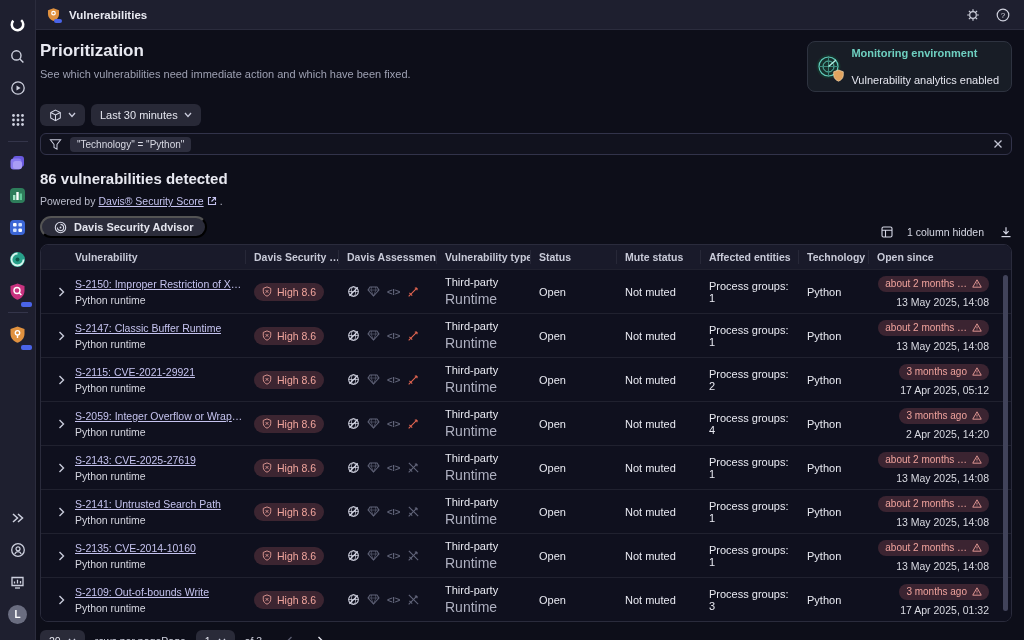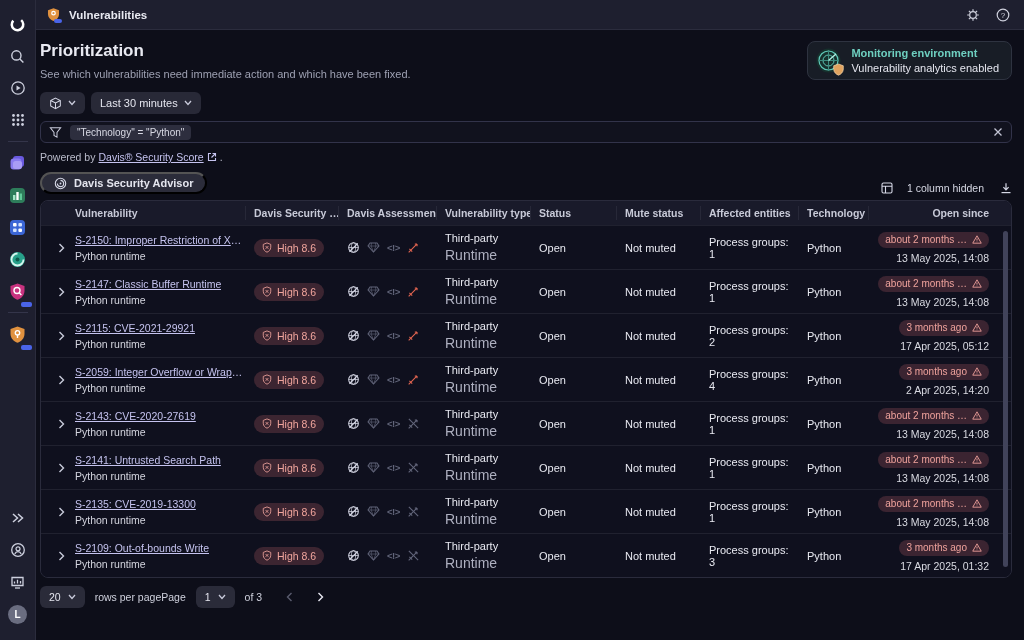--- a/index.html
+++ b/index.html
@@ -21,21 +21,21 @@
   .notif-dot { position:absolute; right:4px; top:3px; width:5px; height:5px; border-radius:50%; background:#9c8cff; }
 
   .content { position:absolute; left:36px; top:30px; right:0; bottom:0; padding:0 12px 0 4px; }
 
   
   .page-header { display:flex; justify-content:space-between; align-items:flex-start; margin-top:11px; }
   .page-title { font-size:17px; font-weight:bold; }
   .page-sub { font-size:11px; color:#9da0b2; margin-top:7px; }
   .env-card { display:flex; align-items:center; gap:9px; background:#181d26; border:1px solid #2e3340; border-radius:8px; padding:5px 12px 5px 7px; }
   .env-title { font-size:11px; color:#6ecfc0; font-weight:bold; }
-  .env-sub { font-size:11px; color:#e4e5ee; margin-top:3px; }
+  .env-sub { font-size:11px; color:#e4e5ee; margin-top:15px; }
   .env-icon { position:relative; width:27px; height:27px; }
 
   
   .filter-row { display:flex; gap:6px; margin-top:12px; }
   .btn { display:flex; align-items:center; gap:6px; height:22px; padding:0 9px; background:#282937; border-radius:6px; font-size:11px; color:#e4e5ee; cursor:pointer; border:none; }
   .query-field { margin-top:7px; height:22px; border:1px solid #32334a; border-radius:6px; display:flex; align-items:center; padding:0 8px; gap:8px; background:#11121e; }
   .chip { background:#2d2e3e; border-radius:4px; font-size:10px; color:#d8d9e4; padding:2px 7px; }
   .clear-x { margin-left:auto; color:#c3c5d4; }
 
   
@@ -47,21 +47,21 @@
   .tbl-tools { display:flex; align-items:center; gap:16px; color:#d6d8e4; font-size:10.5px; }
   .tool-item { display:flex; align-items:center; gap:14px; }
 
   
   .table-card { margin-top:6px; border:1px solid #2a2b3c; border-radius:8px; background:#101120; overflow:hidden; position:relative; }
   .grid-row { display:grid; grid-template-columns:205px 93px 98px 94px 86px 84px 98px 70px minmax(0,1fr) 12px; align-items:center; }
   .thead { background:#191a2a; height:24px; font-size:10.5px; font-weight:bold; color:#c8cad8; }
   .thead > div { padding:0 8px; border-right:1px solid #272838; height:14px; display:flex; align-items:center; overflow:hidden; white-space:nowrap; }
   .thead > div:first-child { padding-left:34px; }
   .thead > div.no-sep { border-right:none; }
-  .th-open { justify-content:flex-end; padding-right:10px !important; }
+  .th-open { justify-content:flex-start; padding-right:10px !important; }
 
   .trow { height:44px; border-top:1px solid #20212f; font-size:11px; background:#0f101e; }
   .c-vuln { display:flex; align-items:center; gap:6px; padding-left:12px; overflow:hidden; }
   .expander { color:#c9cbdb; flex:0 0 16px; display:flex; justify-content:center; }
   .vuln-text { min-width:0; }
   .vuln-link { display:block; font-size:10.5px; color:#c5c3ef; text-decoration:underline; white-space:nowrap; overflow:hidden; text-overflow:ellipsis; }
   .vuln-sub { font-size:10.5px; color:#d4d5df; margin-top:4px; }
   .c-pad { padding:0 8px; }
   .sev-badge { display:inline-flex; align-items:center; gap:5px; background:#3c2531; color:#f1a59d; border-radius:9px; height:18px; padding:0 8px; font-size:10.5px; }
   .c-assess { display:flex; align-items:center; gap:7px; padding:0 8px; }
@@ -272,20 +272,21 @@
         <path d="M1.5 2 H12.5 L8.6 6.8 V12 L5.4 10.2 V6.8 Z" fill="none" stroke="#c9cbdb" stroke-width="1.1"></path>
       </svg>
     <span class="chip">"Technology" = "Python"</span>
     <span class="clear-x">
       <svg width="10" height="10" viewBox="0 0 10 10">
           <path d="M1.5 1.5 L8.5 8.5 M8.5 1.5 L1.5 8.5" stroke="currentColor" stroke-width="1.3"></path>
         </svg>
     </span>
   </div>
 
+  <div class="count-heading">86 vulnerabilities detected</div>
 
   <div class="powered">
     <span>Powered by</span>
     <a href="#">Davis® Security Score</a>
     <svg width="10" height="10" viewBox="0 0 10 10">
         <path d="M4 1.5 H1.5 V8.5 H8.5 V6" fill="none" stroke="#c5c3ef" stroke-width="1.1"></path>
         <path d="M5.5 1.5 H8.5 V4.5 M8.5 1.5 L4.5 5.5" fill="none" stroke="#c5c3ef" stroke-width="1.1"></path>
       </svg>
     <span>.</span>
   </div>
@@ -617,21 +618,21 @@
   </div>
 
   <div class="grid-row trow no-exploit">
     <div class="c-vuln">
       <span class="expander">
         <svg width="7" height="10" viewBox="0 0 7 10">
                 <polyline points="1.5,1 5.5,5 1.5,9" fill="none" stroke="currentColor" stroke-width="1.4"></polyline>
               </svg>
       </span>
       <span class="vuln-text">
-        <a href="#" class="vuln-link">S-2143: CVE-2020-27619</a>
+        <a href="#" class="vuln-link">S-2143: CVE-2025-27619</a>
         <span class="vuln-sub" style="display:block;">Python runtime</span>
       </span>
     </div>
     <div class="c-pad">
       <span class="sev-badge">
         <svg width="10" height="11" viewBox="0 0 12 13">
                 <path d="M6 1 L10.5 2.8 V6.2 C10.5 9.2 8.3 11.3 6 12.1 C3.7 11.3 1.5 9.2 1.5 6.2 V2.8 Z" fill="none" stroke="currentColor" stroke-width="1"></path>
                 <path d="M4.4 4.8 L7.6 8 M7.6 4.8 L4.4 8" stroke="currentColor" stroke-width="1"></path>
               </svg>
         <span>High 8.6</span>
@@ -751,21 +752,21 @@
   </div>
 
   <div class="grid-row trow no-exploit">
     <div class="c-vuln">
       <span class="expander">
         <svg width="7" height="10" viewBox="0 0 7 10">
                 <polyline points="1.5,1 5.5,5 1.5,9" fill="none" stroke="currentColor" stroke-width="1.4"></polyline>
               </svg>
       </span>
       <span class="vuln-text">
-        <a href="#" class="vuln-link">S-2135: CVE-2019-13300</a>
+        <a href="#" class="vuln-link">S-2135: CVE-2014-10160</a>
         <span class="vuln-sub" style="display:block;">Python runtime</span>
       </span>
     </div>
     <div class="c-pad">
       <span class="sev-badge">
         <svg width="10" height="11" viewBox="0 0 12 13">
                 <path d="M6 1 L10.5 2.8 V6.2 C10.5 9.2 8.3 11.3 6 12.1 C3.7 11.3 1.5 9.2 1.5 6.2 V2.8 Z" fill="none" stroke="currentColor" stroke-width="1"></path>
                 <path d="M4.4 4.8 L7.6 8 M7.6 4.8 L4.4 8" stroke="currentColor" stroke-width="1"></path>
               </svg>
         <span>High 8.6</span>

